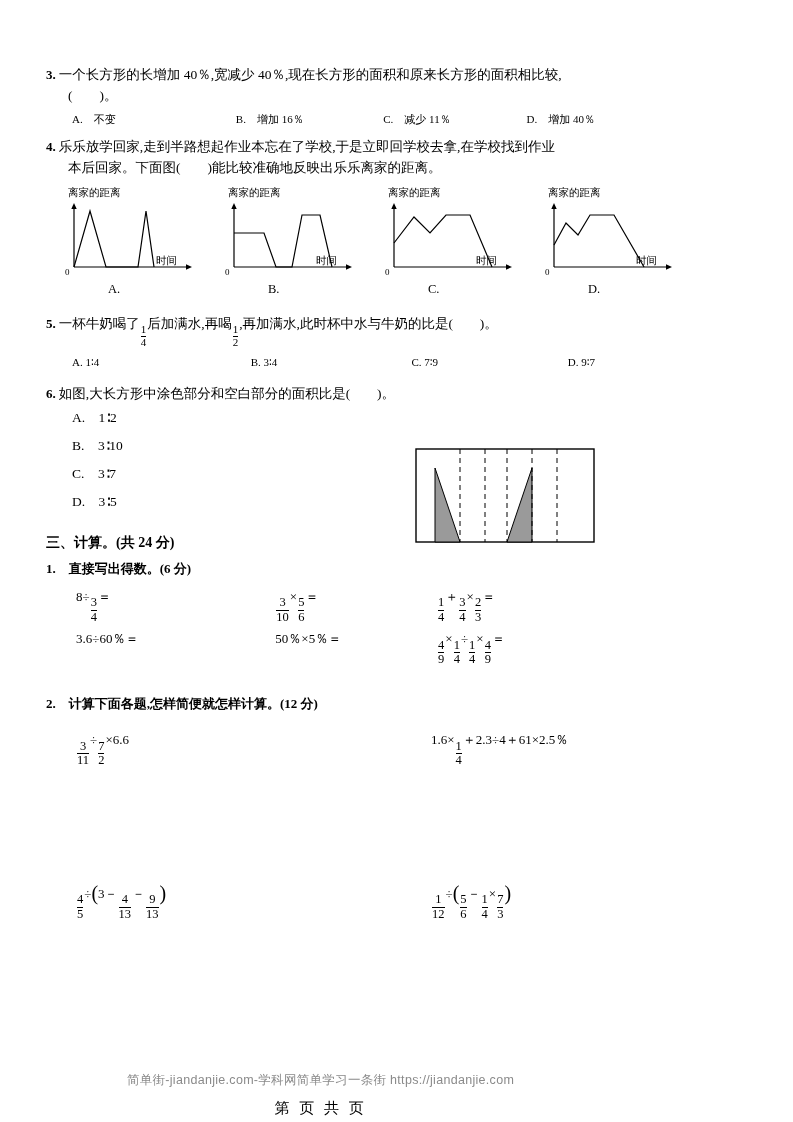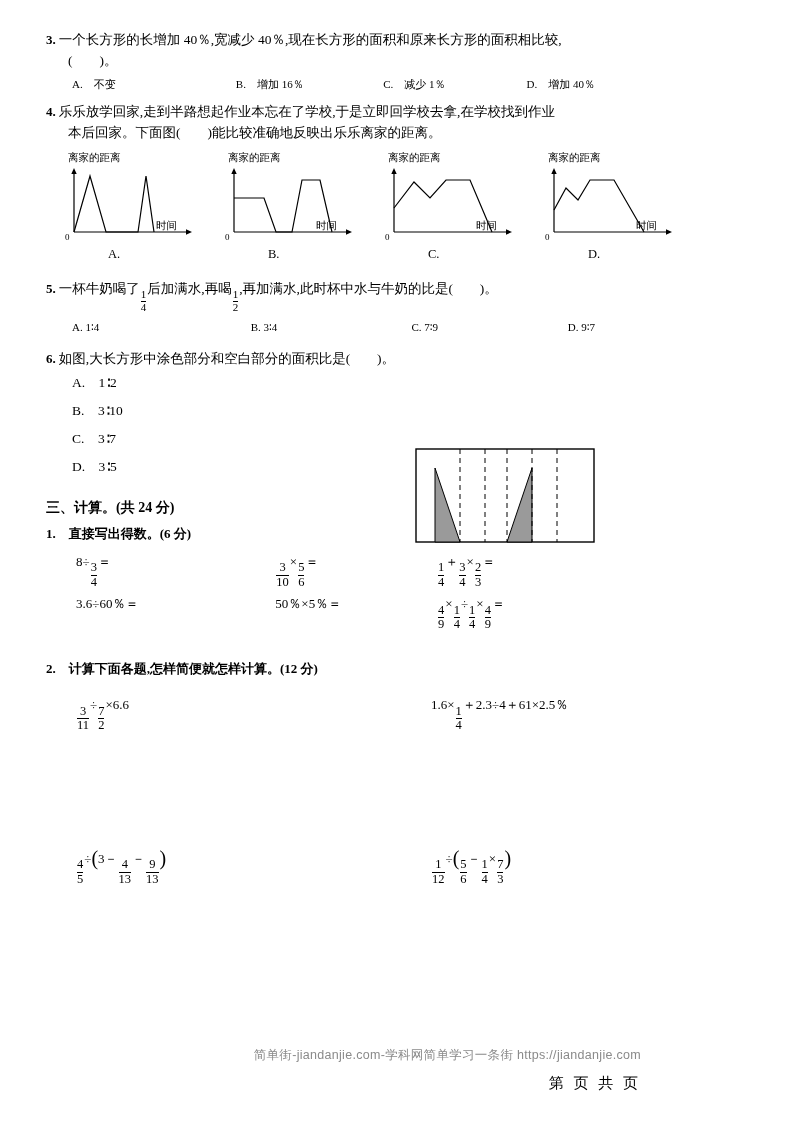--- a/index.html
+++ b/index.html
@@ -12,21 +12,21 @@
     height: 1122px;
     font-family: "Liberation Serif", "DejaVu Serif", serif;
     color: #000;
     position: relative;
   }
   .page {
     position: relative;
     width: 641px;
     height: 1122px;
     box-sizing: border-box;
-    padding: 29px 46px 0 46px;
+    padding: 64px 46px 0 46px;
   }
   .q {
     margin-bottom: 4px;
   }
   .qline {
     font-size: 13.5px;
     line-height: 21px;
     text-indent: 0;
   }
   .qnum {
@@ -120,22 +120,22 @@
     display: flex;
     font-size: 13px;
     padding-left: 30px;
     line-height: 34px;
   }
   .calcrow2 > div:first-child { width: 355px; }
   .footer {
     position: absolute;
     left: 0;
     right: 0;
-    bottom: 29px;
-    text-align: right;
+    bottom: 4px;
+    text-align: center;
   }
   .watermark {
     font-size: 12.5px;
     color: #8a8a8a;
     font-family: "Liberation Sans", sans-serif;
     letter-spacing: 0.3px;
   }
   .pagenum {
     font-size: 15px;
     margin-top: 10px;
@@ -149,21 +149,21 @@
 <div class="page">
 
   <div class="q">
     <div class="qline">
       <span class="qnum">3.</span><span>一个长方形的长增加 40％,宽减少 40％,现在长方形的面积和原来长方形的面积相比较,</span>
     </div>
     <div class="qline indent">(　　)。</div>
     <div class="opts">
       <div style="width:200px">A.　不变</div>
       <div style="width:180px">B.　增加 16％</div>
-      <div style="width:175px">C.　减少 1％</div>
+      <div style="width:175px">C.　减少 11％</div>
       <div>D.　增加 40％</div>
     </div>
   </div>
 
   <div class="q" style="margin-top:6px;">
     <div class="qline">
       <span class="qnum">4.</span><span>乐乐放学回家,走到半路想起作业本忘在了学校,于是立即回学校去拿,在学校找到作业</span>
     </div>
     <div class="qline indent">本后回家。下面图(　　)能比较准确地反映出乐乐离家的距离。</div>
 

